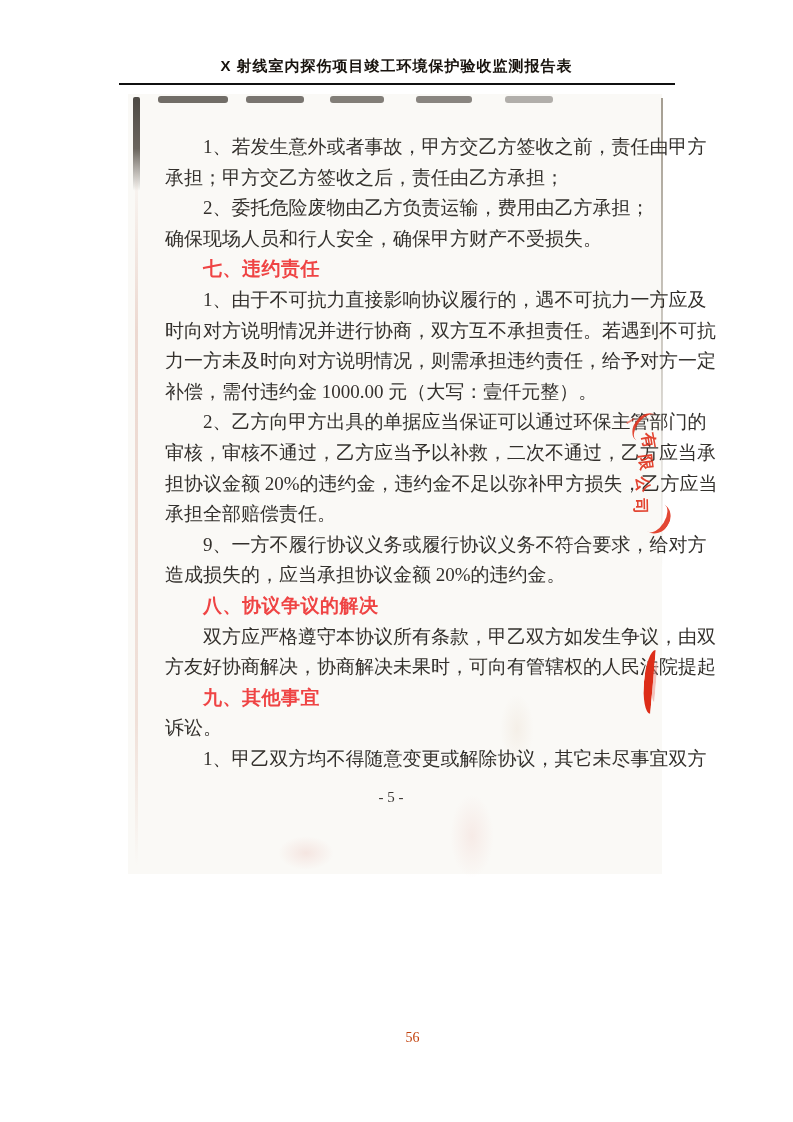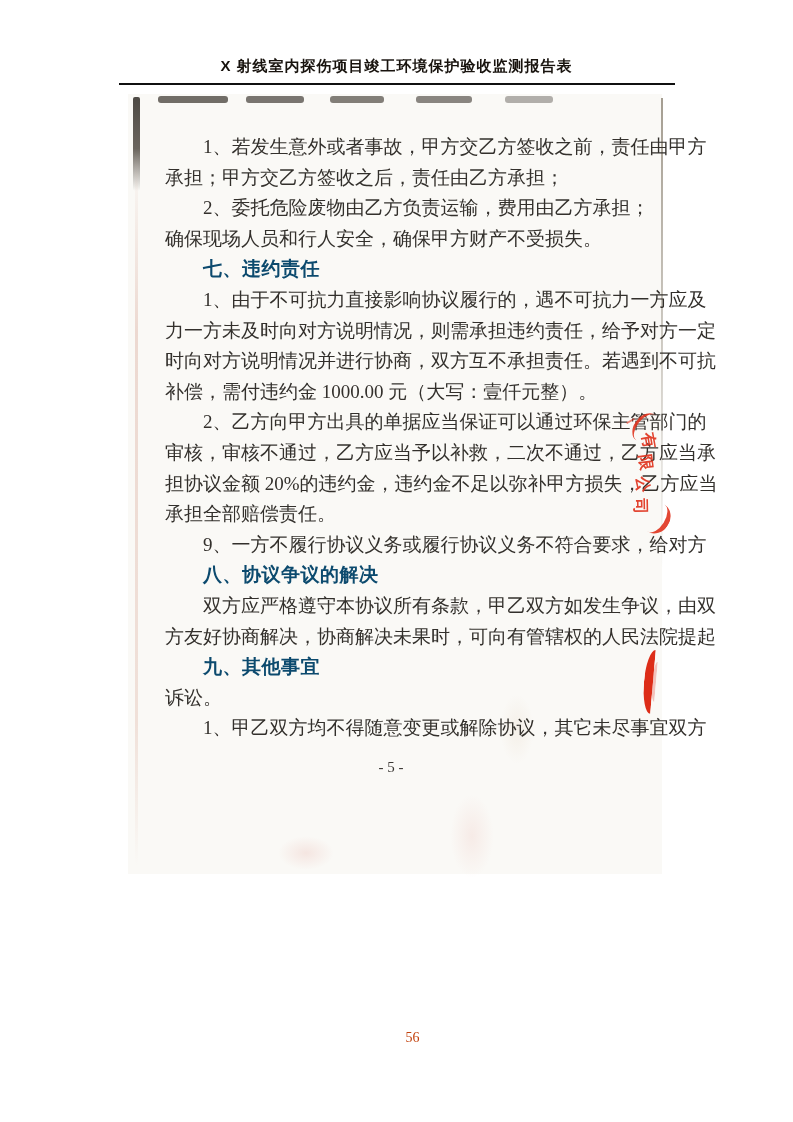--- a/index.html
+++ b/index.html
@@ -70,21 +70,21 @@
   
   .doc {
     position:absolute; left:37px; top:38px; width:452px;
     font-size:19px; line-height:30.6px;
     color:#33302c;
     text-align:left;
   }
   .ln { min-height:30.6px; white-space:nowrap; }
   .ln--indent  { text-indent:38px; }
   .ln--wrap    { text-indent:0; }
-  .ln--heading { text-indent:38px; font-weight:bold; color:#0c4a6e; letter-spacing:.5px; }
+  .ln--heading { text-indent:38px; font-weight:bold; color:#ef4444; letter-spacing:.5px; }
   .ln--footer  { text-align:center; font-size:15px; padding-top:8px; color:#3a3733; }
 
   
   .seal-upper { position:absolute; left:496px; top:318px; width:52px; height:122px; }
   .seal-upper .arc-top {
     position:absolute; left:10px; top:0; width:24px; height:32px;
     border:0; border-left:3px solid #e0341f; border-radius:50%;
     transform:rotate(38deg); opacity:.9;
   }
   .seal-upper .stroke {
@@ -144,28 +144,29 @@
     <div class="blob b2"></div>
     <div class="blob b3"></div>
 
     <div class="doc">
         <div class="ln ln--indent">1、若发生意外或者事故，甲方交乙方签收之前，责任由甲方</div>
         <div class="ln ln--wrap">承担；甲方交乙方签收之后，责任由乙方承担；</div>
         <div class="ln ln--indent">2、委托危险废物由乙方负责运输，费用由乙方承担；</div>
         <div class="ln ln--wrap">确保现场人员和行人安全，确保甲方财产不受损失。</div>
         <div class="ln ln--heading">七、违约责任</div>
         <div class="ln ln--indent">1、由于不可抗力直接影响协议履行的，遇不可抗力一方应及</div>
+        <div class="ln ln--wrap">时向对方说明情况并进行协商，双方互不承担责任。若遇到不可抗</div>
         <div class="ln ln--wrap">力一方未及时向对方说明情况，则需承担违约责任，给予对方一定</div>
-        <div class="ln ln--wrap">时向对方说明情况并进行协商，双方互不承担责任。若遇到不可抗</div>
         <div class="ln ln--wrap">补偿，需付违约金 1000.00 元（大写：壹仟元整）。</div>
         <div class="ln ln--indent">2、乙方向甲方出具的单据应当保证可以通过环保主管部门的</div>
         <div class="ln ln--wrap">审核，审核不通过，乙方应当予以补救，二次不通过，乙方应当承</div>
         <div class="ln ln--wrap">担协议金额 20%的违约金，违约金不足以弥补甲方损失，乙方应当</div>
         <div class="ln ln--wrap">承担全部赔偿责任。</div>
         <div class="ln ln--indent">9、一方不履行协议义务或履行协议义务不符合要求，给对方</div>
+        <div class="ln ln--wrap">造成损失的，应当承担协议金额 20%的违约金。</div>
         <div class="ln ln--heading">八、协议争议的解决</div>
         <div class="ln ln--indent">双方应严格遵守本协议所有条款，甲乙双方如发生争议，由双</div>
         <div class="ln ln--wrap">方友好协商解决，协商解决未果时，可向有管辖权的人民法院提起</div>
         <div class="ln ln--heading">九、其他事宜</div>
         <div class="ln ln--wrap">诉讼。</div>
         <div class="ln ln--indent">1、甲乙双方均不得随意变更或解除协议，其它未尽事宜双方</div>
         <div class="ln ln--footer">- 5 -</div>
       </div>
 
     <div class="seal-upper">

